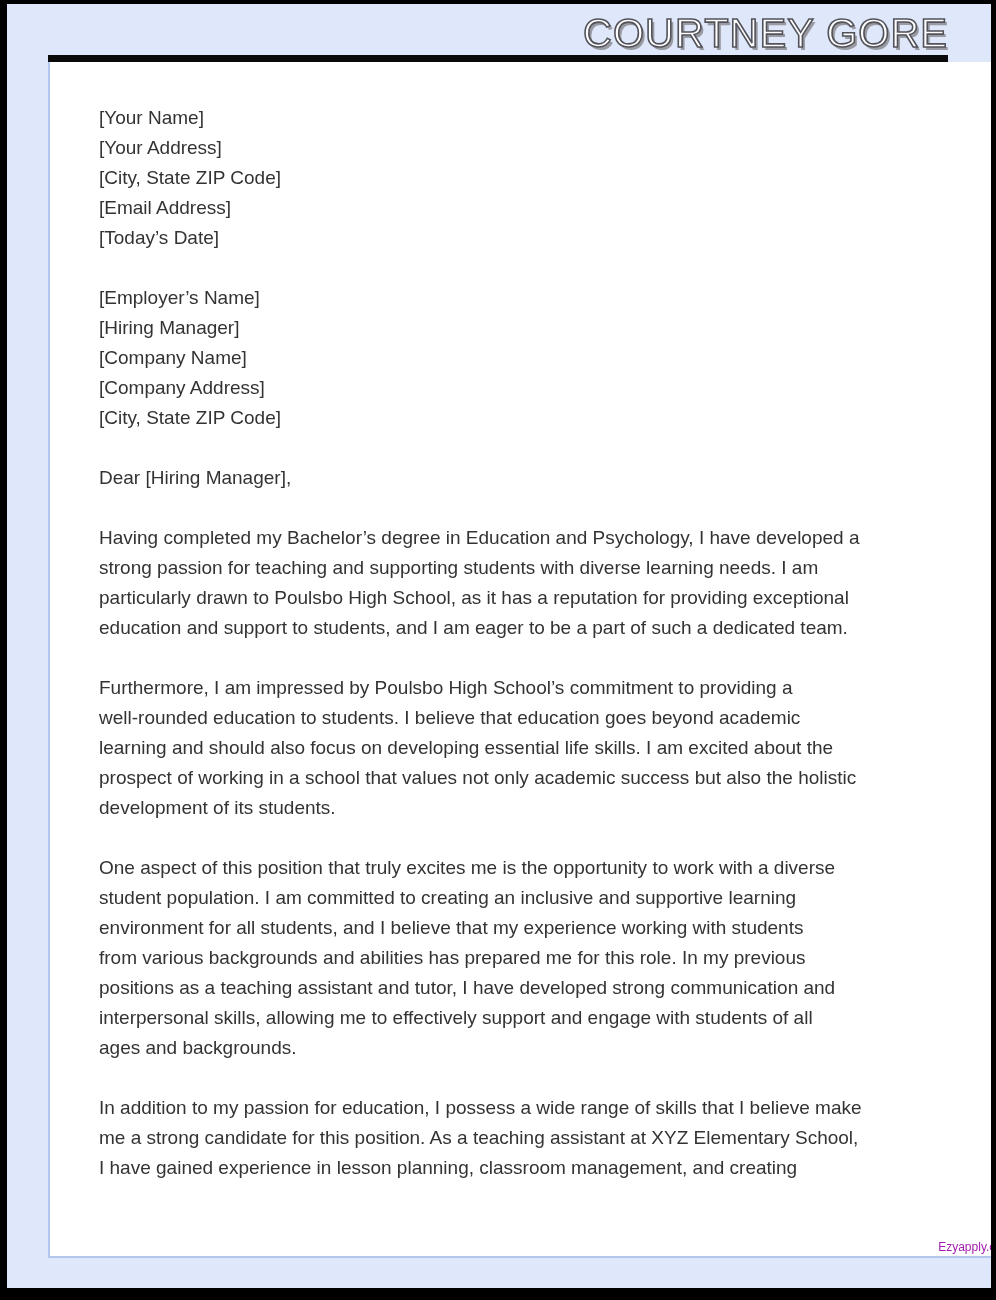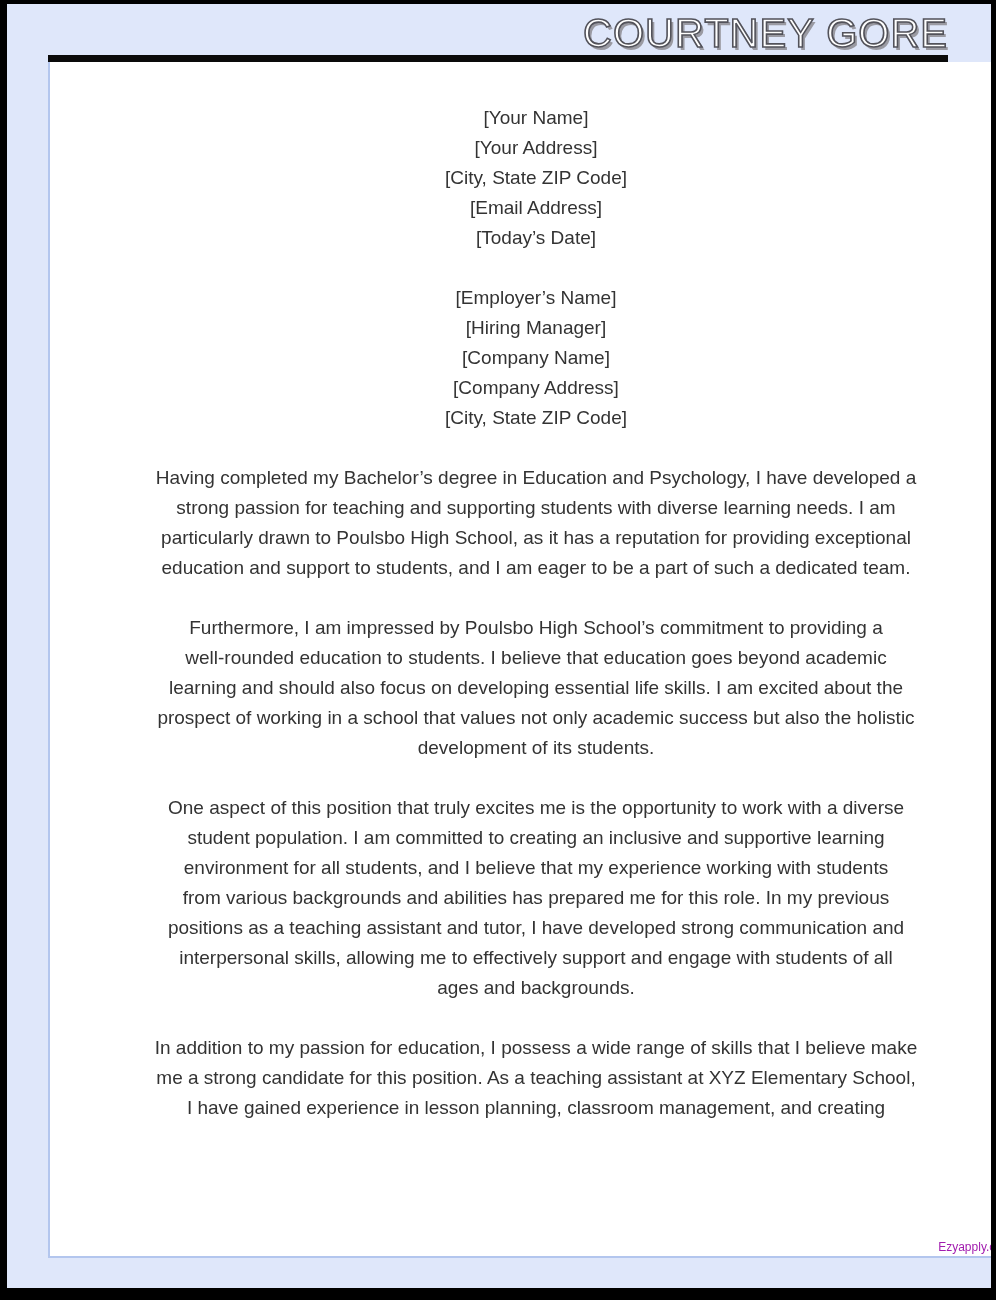--- a/index.html
+++ b/index.html
@@ -10,21 +10,20 @@
     background: #000000;
     font-family: "Liberation Sans", "DejaVu Sans", sans-serif;
     overflow: hidden;
   }
   .canvas {
     position: absolute;
     left: 7px; top: 4px;
     width: 984px; height: 1284px;
     background: #dfe7fa;
     overflow: hidden;
-    text-align: center;
   }
   .header-name {
     position: absolute;
     top: 5px; right: 43px;
     font-size: 40px;
     line-height: 48px;
     letter-spacing: 1px;
     font-weight: 400;
     color: #ffffff;
     -webkit-text-stroke: 1.6px #52525a;
@@ -83,20 +82,21 @@
 [City, State ZIP Code]
 [Email Address]
 [Today’s Date]</div>
 
       <div class="block">[Employer’s Name]
 [Hiring Manager]
 [Company Name]
 [Company Address]
 [City, State ZIP Code]</div>
 
+      <div class="block">Dear [Hiring Manager],</div>
 
 
       <div class="block">Having completed my Bachelor’s degree in Education and Psychology, I have developed a
 strong passion for teaching and supporting students with diverse learning needs. I am
 particularly drawn to Poulsbo High School, as it has a reputation for providing exceptional
 education and support to students, and I am eager to be a part of such a dedicated team.</div>
 
       <div class="block">Furthermore, I am impressed by Poulsbo High School’s commitment to providing a
 well-rounded education to students. I believe that education goes beyond academic
 learning and should also focus on developing essential life skills. I am excited about the

